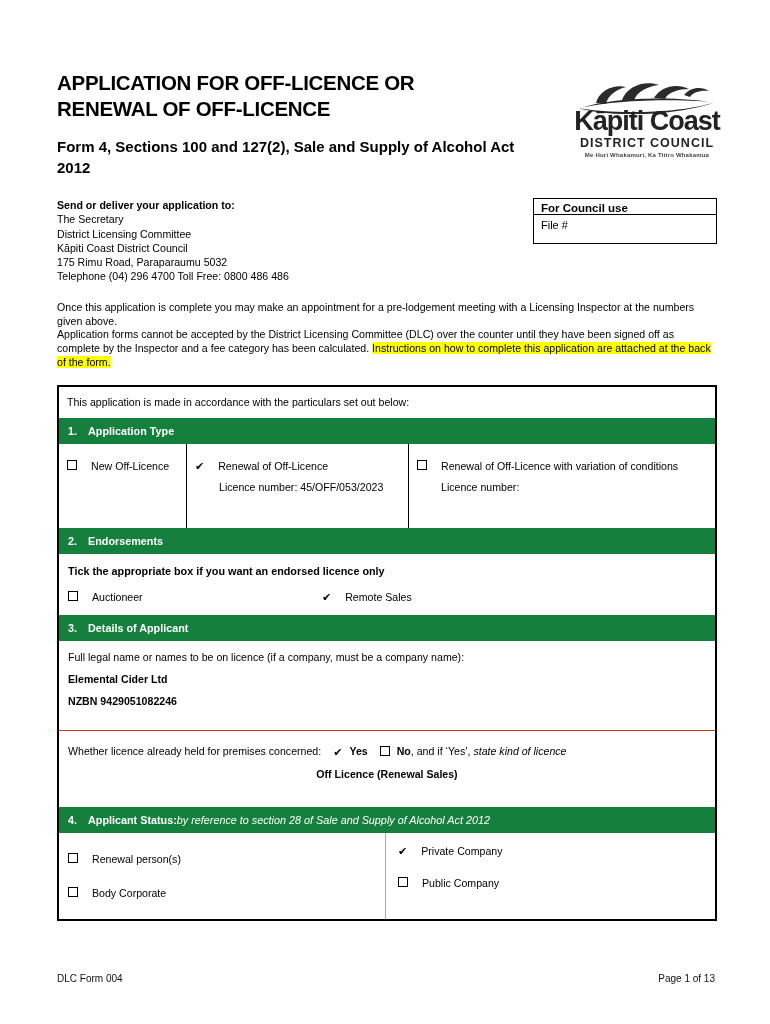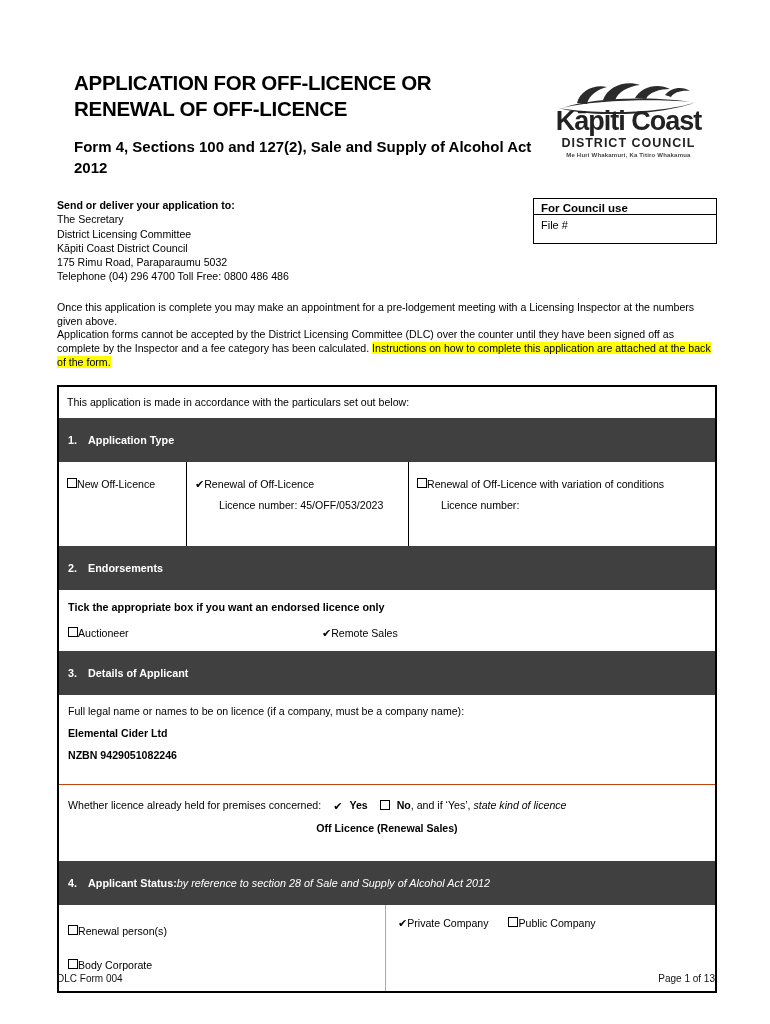--- a/index.html
+++ b/index.html
@@ -3,21 +3,21 @@
 <meta charset="utf-8">
 <style>
   * { margin:0; padding:0; box-sizing:border-box; }
   html,body { background:#e9e9e9; }
   body { font-family:"Liberation Sans","DejaVu Sans",sans-serif; color:#000; }
   .page {
     position:relative; width:770px; height:1024px; background:#fff;
     overflow:hidden;
   }
   
-  .header { display:flex; justify-content:space-between; padding:70px 50px 0 57px;margin-left:17px; }
+  .header { display:flex; justify-content:space-between; padding:70px 30px 0 57px; }
   .title-block { width:470px; }
   .title { font-size:20.5px; font-weight:bold; line-height:1.28; letter-spacing:-0.3px; }
   .title span { display:block; }
   .subtitle { margin-top:15px; font-size:15px; font-weight:bold; line-height:1.35; width:462px; }
   .logo { width:186px; text-align:center; color:#222; padding-top:2px; }
   .logo-wave svg { display:block; margin:0 auto; }
   .logo-name { font-size:27px; font-weight:bold; letter-spacing:-1px; line-height:1; margin-top:-6px; }
   .logo-sub { font-size:12.5px; font-weight:bold; letter-spacing:1px; margin-top:1px; }
   .logo-tagline { font-size:6px; font-weight:bold; color:#444; margin-top:2px; letter-spacing:0.2px; }
   
@@ -27,27 +27,27 @@
   .council-box { width:184px; border:1px solid #000; }
   .council-box .cb-head { font-weight:bold; font-size:11.5px; padding:3px 7px 0; border-bottom:1px solid #000; }
   .council-box .cb-file { font-size:11px; padding:4px 7px 12px; }
   
   .paras { padding:17px 53px 0 57px; font-size:10.6px; line-height:13.8px; }
   .paras p + p { }
   .hl { background:#ffff00; }
   
   .form-table { margin:15px 53px 0 57px; border:2px solid #000; }
   .t-intro { font-size:10.6px; padding:9px 8px 10px; }
-  .sec-h { background:#404040; color:#fff; font-size:10.8px; font-weight:bold; padding:16px 9px; }
+  .sec-h { background:#15803d; color:#fff; font-size:10.8px; font-weight:bold; padding:7px 9px; }
   .sec-h .num { margin-right:11px; }
   .sec-h .note { font-style:italic; font-weight:normal; }
   .mark.unchecked { display:inline-block; width:10px; height:10px; border:1.4px solid #000; flex:none; }
   .mark.checked { display:inline-block; flex:none; }
   .mark.checked::after { content:"\2714"; font-size:11px; font-weight:bold; line-height:10px; }
-  .opt { display:flex; align-items:flex-start; font-size:10.6px; }
+  .opt { display:flex; gap:14px; align-items:flex-start; font-size:10.6px; }
   
   .s1-grid { display:grid; grid-template-columns:127px 222px 1fr; min-height:84px; }
   .s1-grid > div { padding:16px 8px 8px 8px; }
   .s1-grid > div + div { border-left:1.5px solid #000; }
   .licence-line { font-size:10.6px; margin:9px 0 0 24px; }
   .s1-c2 { padding-left:9px; }
   .s1-c3 { padding-left:10px; }
   
   .tick-instruction { font-weight:bold; font-size:10.8px; padding:11px 9px 0; }
   .s2-opts { display:flex; padding:14px 9px 12px; }
@@ -59,21 +59,21 @@
   .s3-whether { padding:14px 9px 0; font-size:10.6px; min-height:76px; }
   .inline-mark { display:inline-block; vertical-align:-1px; margin:0 7px 0 12px; }
   .inline-mark.unchecked { width:10px; height:10px; border:1.4px solid #000; }
   .inline-mark.checked::after { content:"\2714"; font-size:11px; font-weight:bold; }
   .b { font-weight:bold; }
   .i { font-style:italic; }
   .kind-value { text-align:center; font-weight:bold; margin-top:9px; }
   
   .s4-grid { display:grid; grid-template-columns:326px 1fr; min-height:86px; }
   .s4-left { padding:20px 0 0 9px; display:flex; flex-direction:column; gap:22px; }
-  .s4-right { border-left:1px solid #aaa; padding:12px 0 0 12px; display:flex; gap:20px; }
+  .s4-right { border-left:1px solid #aaa; padding:12px 0 0 12px; display:flex; flex-direction:column; gap:20px; }
   
   .footer { position:absolute; left:57px; right:55px; top:973px; display:flex; justify-content:space-between; font-size:10px; color:#111; }
 </style>
 </head>
 <body>
 
 <div class="page">
 
   <div class="header">
     <div class="title-block">

